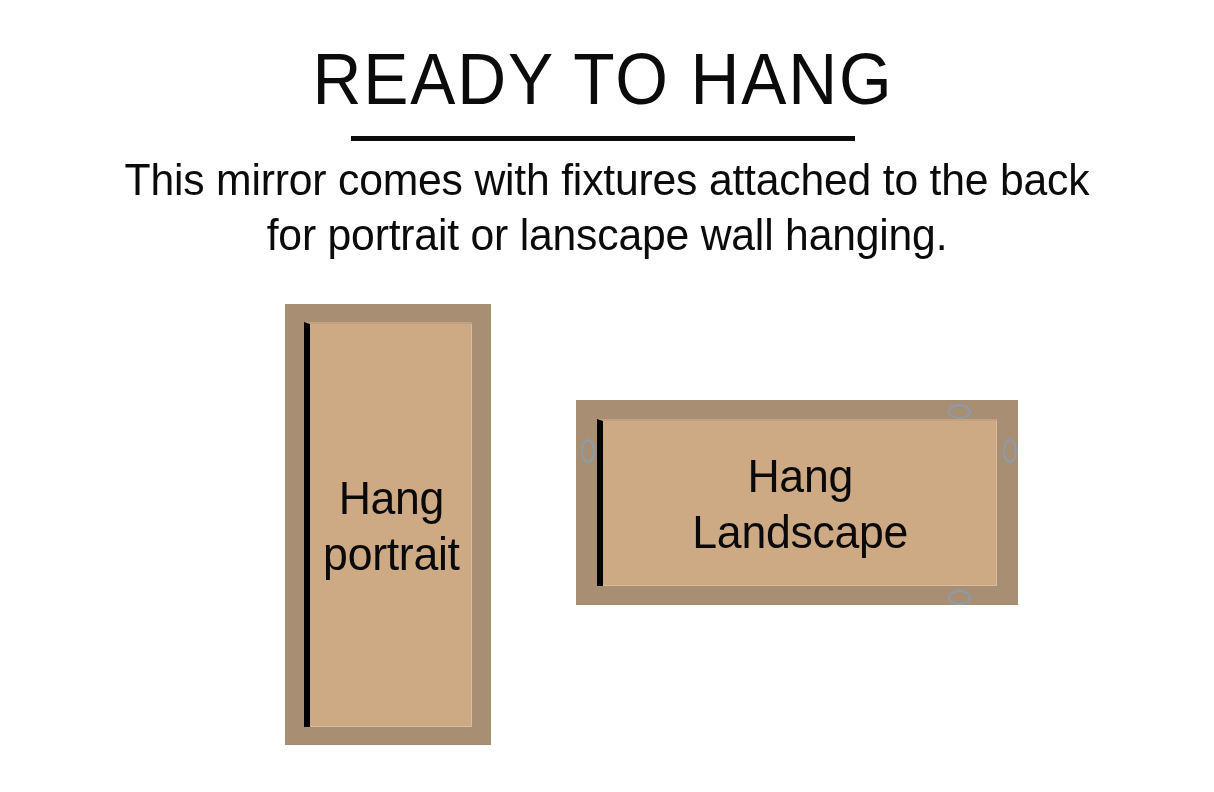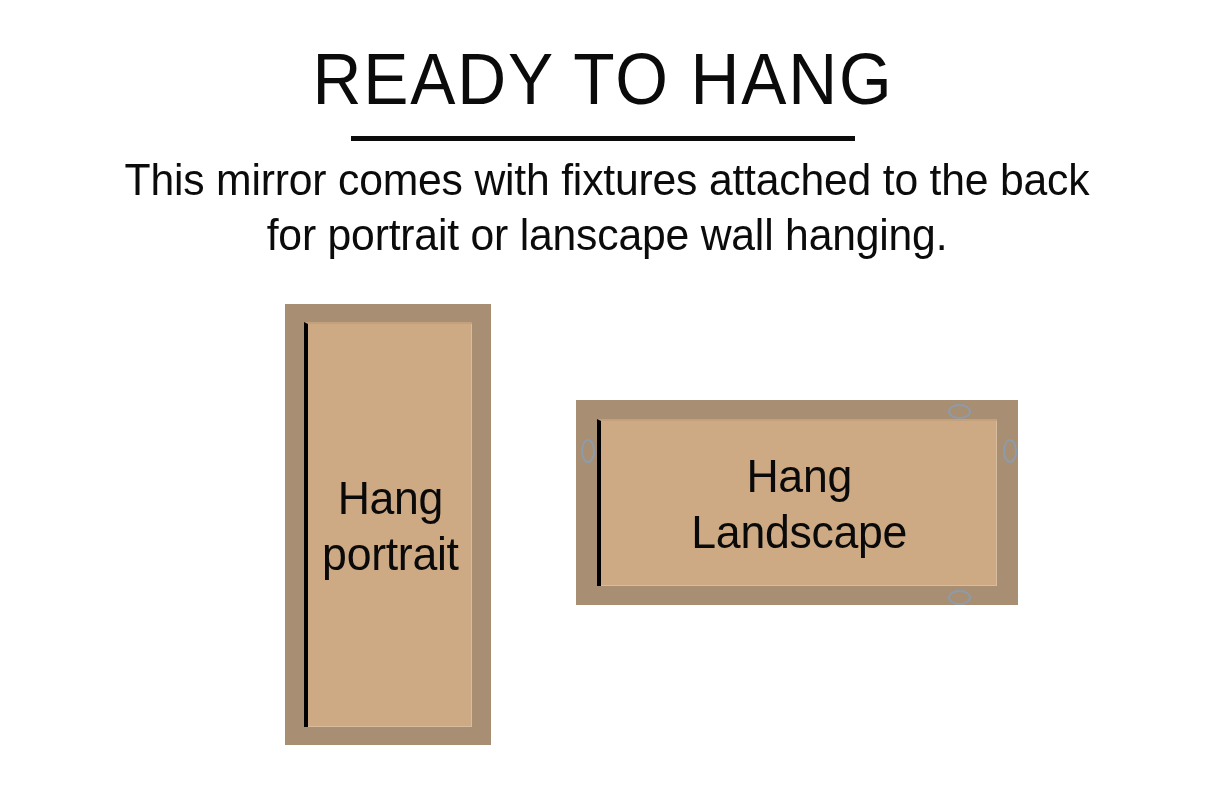--- a/index.html
+++ b/index.html
@@ -68,21 +68,21 @@
   .frame {
     position: absolute;
     background: #a88e72;
     box-sizing: border-box;
   }
   .frame-inner {
     position: absolute;
     background: #cda984;
     box-sizing: border-box;
     border-top: 2px solid #c5a07c;
-    border-left: 4px solid #000000;
+    border-left: 6px solid #000000;
     box-shadow: inset -1px -1px 0 rgba(255,255,255,0.22);
     display: flex;
     align-items: center;
     justify-content: center;
   }
   .frame-label {
     font-family: "Liberation Sans", sans-serif;
     font-weight: 300;
     font-size: 46px;
     line-height: 56px;

